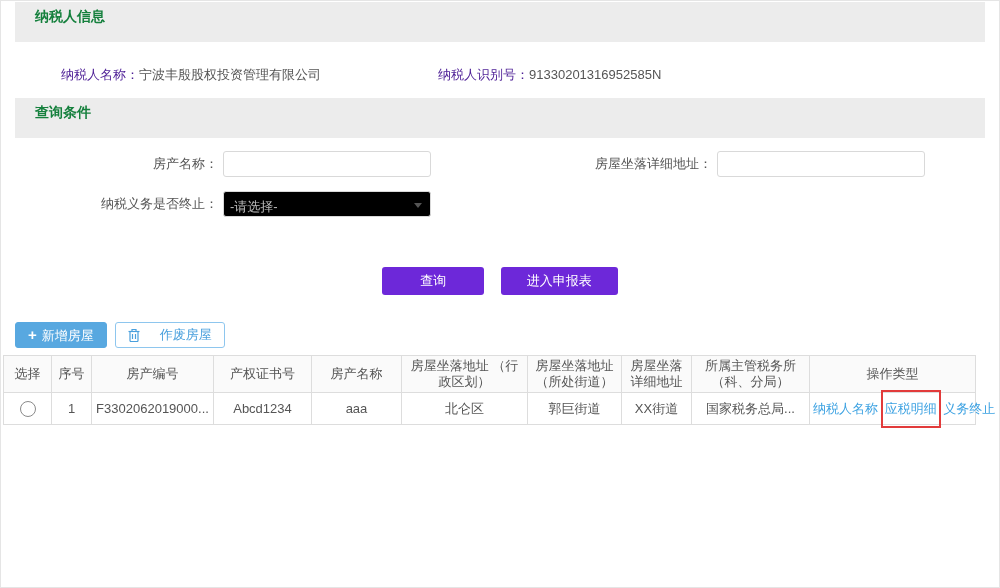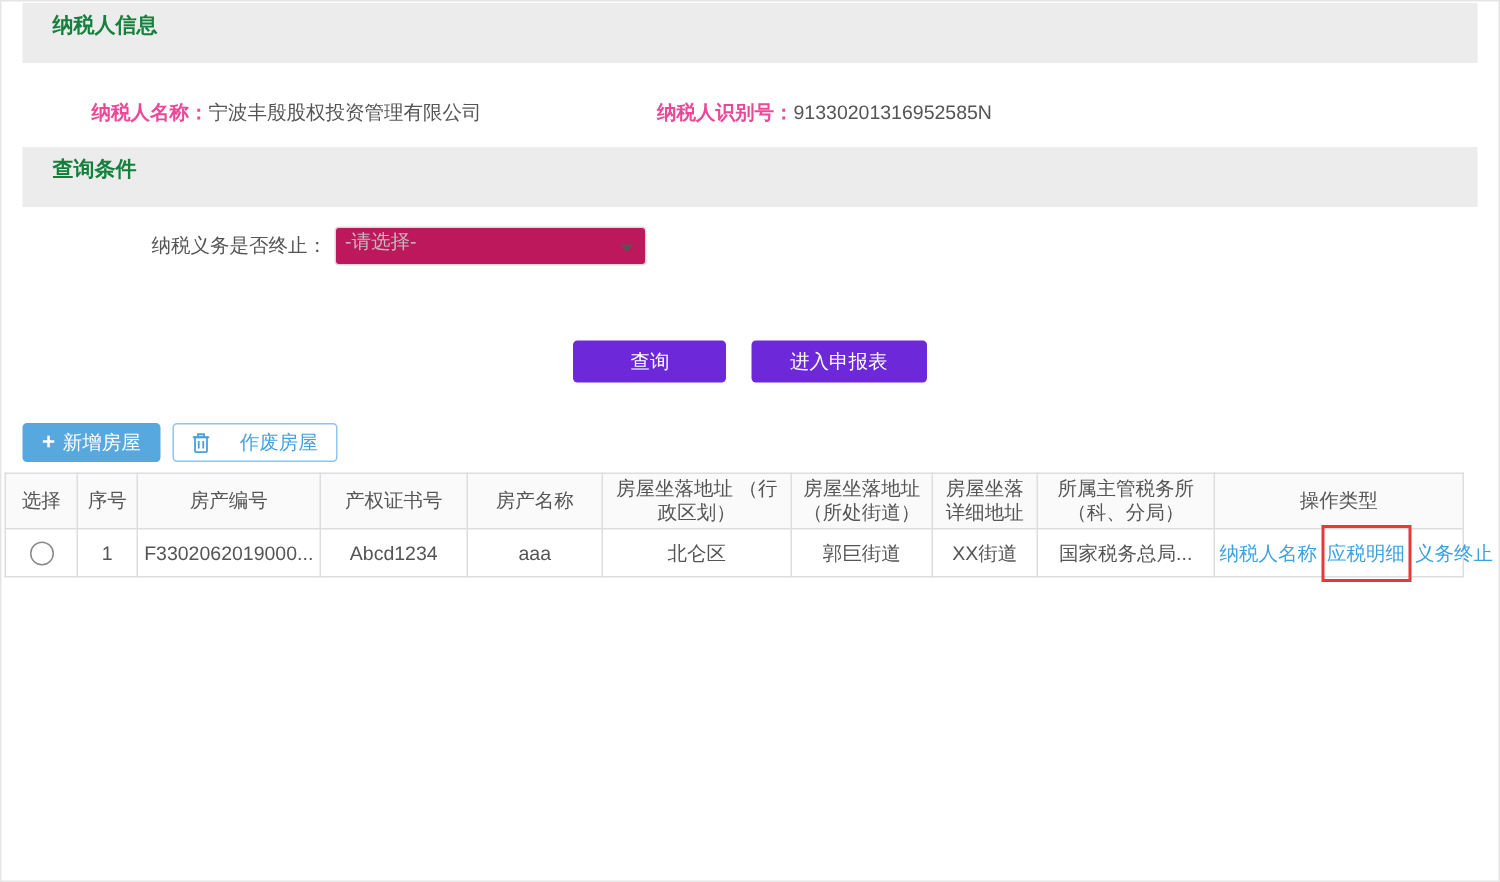--- a/index.html
+++ b/index.html
@@ -8,41 +8,41 @@
   .page { position:relative; width:1000px; height:588px; border:1px solid #e5e5e5; }
 
   .page-title { padding-top:15px; text-align:center; font-size:15px; font-weight:bold; color:#222; }
 
   .section-bar { margin:1px 14px 0 14px; height:40px; line-height:28px; background:#ececec;
     font-size:14px; font-weight:bold; color:#15803d; padding-left:20px; }
 
   
   .taxpayer-row { position:relative; margin:0 14px; height:52px; }
   .tp-group { position:absolute; top:24px; font-size:13px; white-space:nowrap; }
-  .tp-label { font-weight:bold; color:#ec4899; }
+  .tp-label { font-weight:normal; color:#4c1d95; }
   .tp-value { color:#555; }
   .g-name { left:46px; }
   .g-id   { left:423px; }
   .g-cat  { left:743px; }
 
   .radio { display:inline-block; width:15px; height:15px; border:1px solid #9a9a9a; border-radius:50%;
     background:#fff; vertical-align:-3px; position:relative; margin:0 4px 0 2px; }
   .radio.selected::after { content:''; position:absolute; left:3px; top:3px; width:7px; height:7px;
     border-radius:50%; background:#4a4a4a; }
 
   
   .query-form { margin-top:13px; }
   .form-row { display:flex; margin:0 14px 14px 14px; height:26px; align-items:center; }
   .lbl { font-size:13px; color:#555; white-space:nowrap; }
   .lbl-left  { width:208px; text-align:right; padding-right:5px; }
   .lbl-right { width:286px; text-align:right; padding-right:5px; }
   .txt-input { width:208px; height:26px; border:1px solid #d9d9d9; border-radius:3px; background:#fff;
     font-size:13px; padding:0 6px; color:#555; outline:none; font-family:inherit; }
-  .select-box { width:208px; height:26px; border:1px solid #d9d9d9; border-radius:3px; background:#be185d;
-    position:relative; display:flex; align-items:flex-start; padding:0 6px; cursor:default; }
+  .select-box { width:208px; height:26px; border:1px solid #d9d9d9; border-radius:3px; background:#000000;
+    position:relative; display:flex; align-items:flex-end; padding:0 6px; cursor:default; }
   .select-placeholder { color:#bdbdbd; font-size:13px; }
   .caret-down { position:absolute; right:8px; top:11px; width:0; height:0;
     border-left:4px solid transparent; border-right:4px solid transparent; border-top:5px solid #555; }
 
   
   .btn-row { margin-top:50px; text-align:center; }
   .btn-primary { display:inline-block; height:28px; line-height:28px; padding:0 38px; background:#6d28d9;
     color:#fff; font-size:13px; border:none; border-radius:3px; cursor:pointer; font-family:inherit; }
   .btn-primary + .btn-primary { margin-left:12px; padding:0 26px; }
 
@@ -84,20 +84,26 @@
       <span class="tp-label">纳税人名称：</span><span class="tp-value">宁波丰殷股权投资管理有限公司</span>
     </div>
     <div class="tp-group g-id">
       <span class="tp-label">纳税人识别号：</span><span class="tp-value">91330201316952585N</span>
     </div>
   </div>
 
   <div class="section-bar" style="margin-top:4px;">查询条件</div>
 
   <div class="query-form">
+    <div class="form-row">
+      <span class="lbl lbl-left">房产名称：</span>
+      <input class="txt-input" type="text" style="">
+      <span class="lbl lbl-right">房屋坐落详细地址：</span>
+      <input class="txt-input" type="text" style="">
+    </div>
     <div class="form-row">
       <span class="lbl lbl-left">纳税义务是否终止：</span>
       <div class="select-box">
         <span class="select-placeholder">-请选择-</span>
         <span class="caret-down"></span>
       </div>
     </div>
   </div>
 
   <div class="btn-row">

